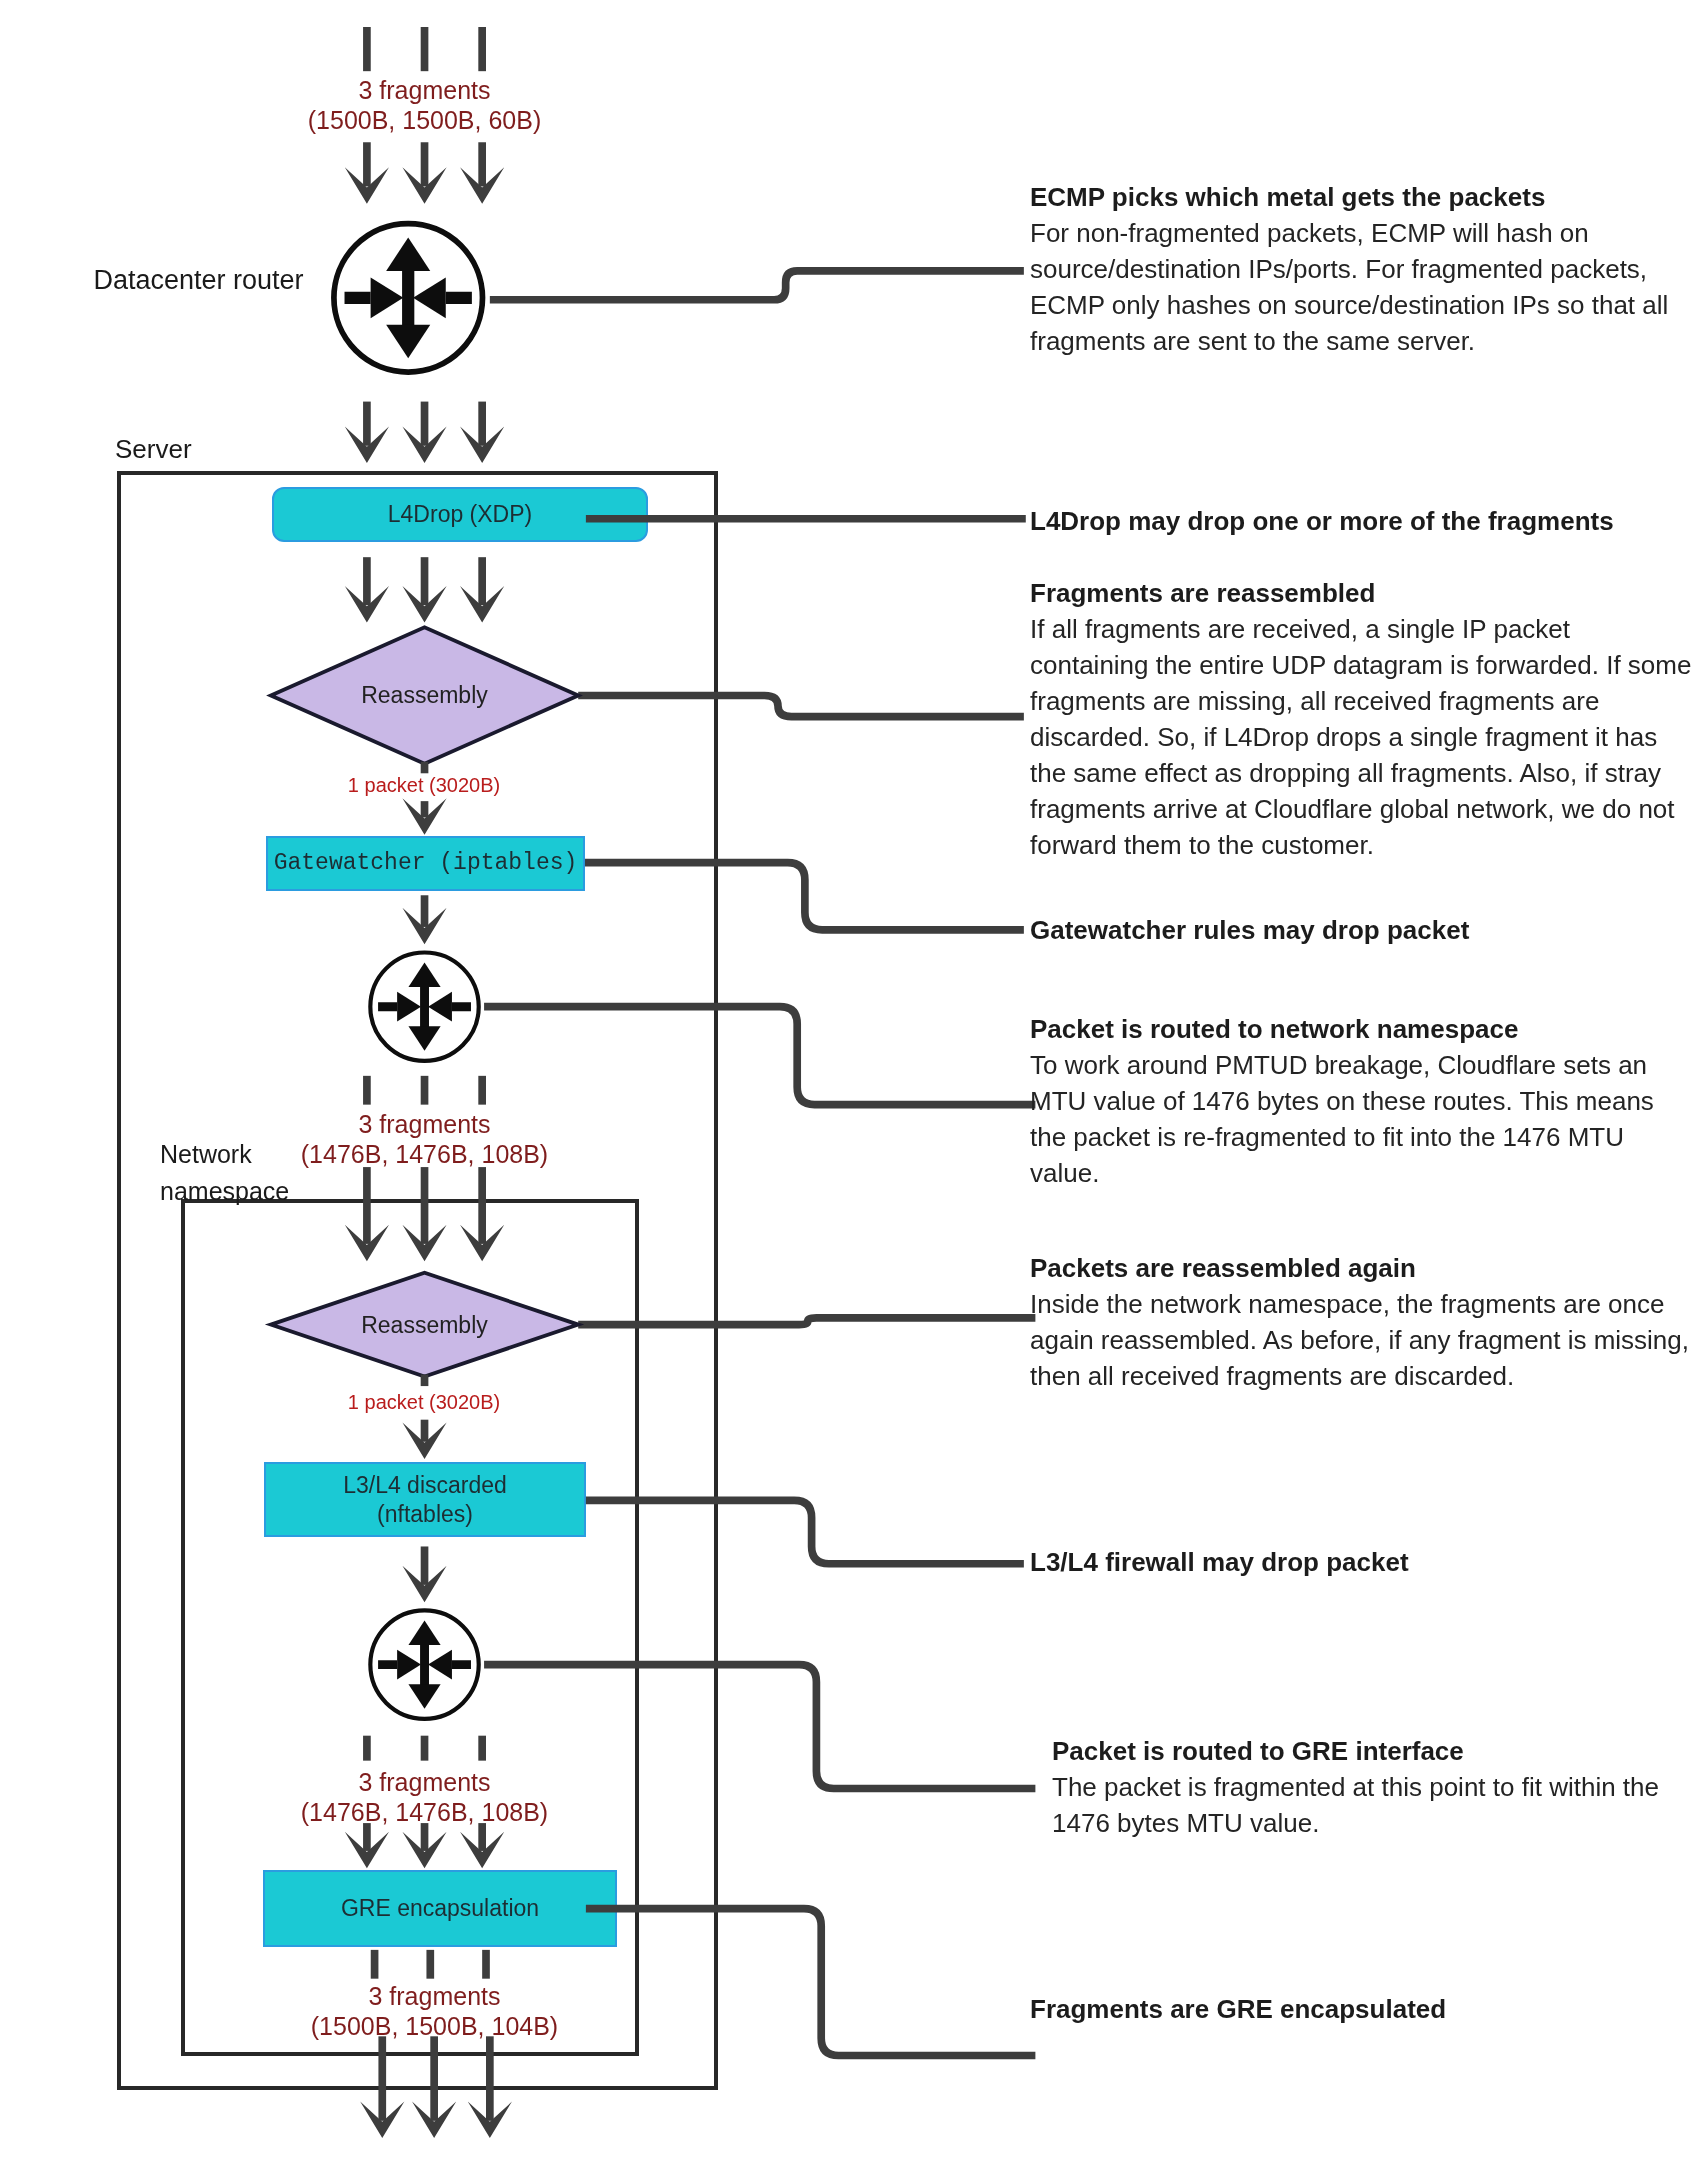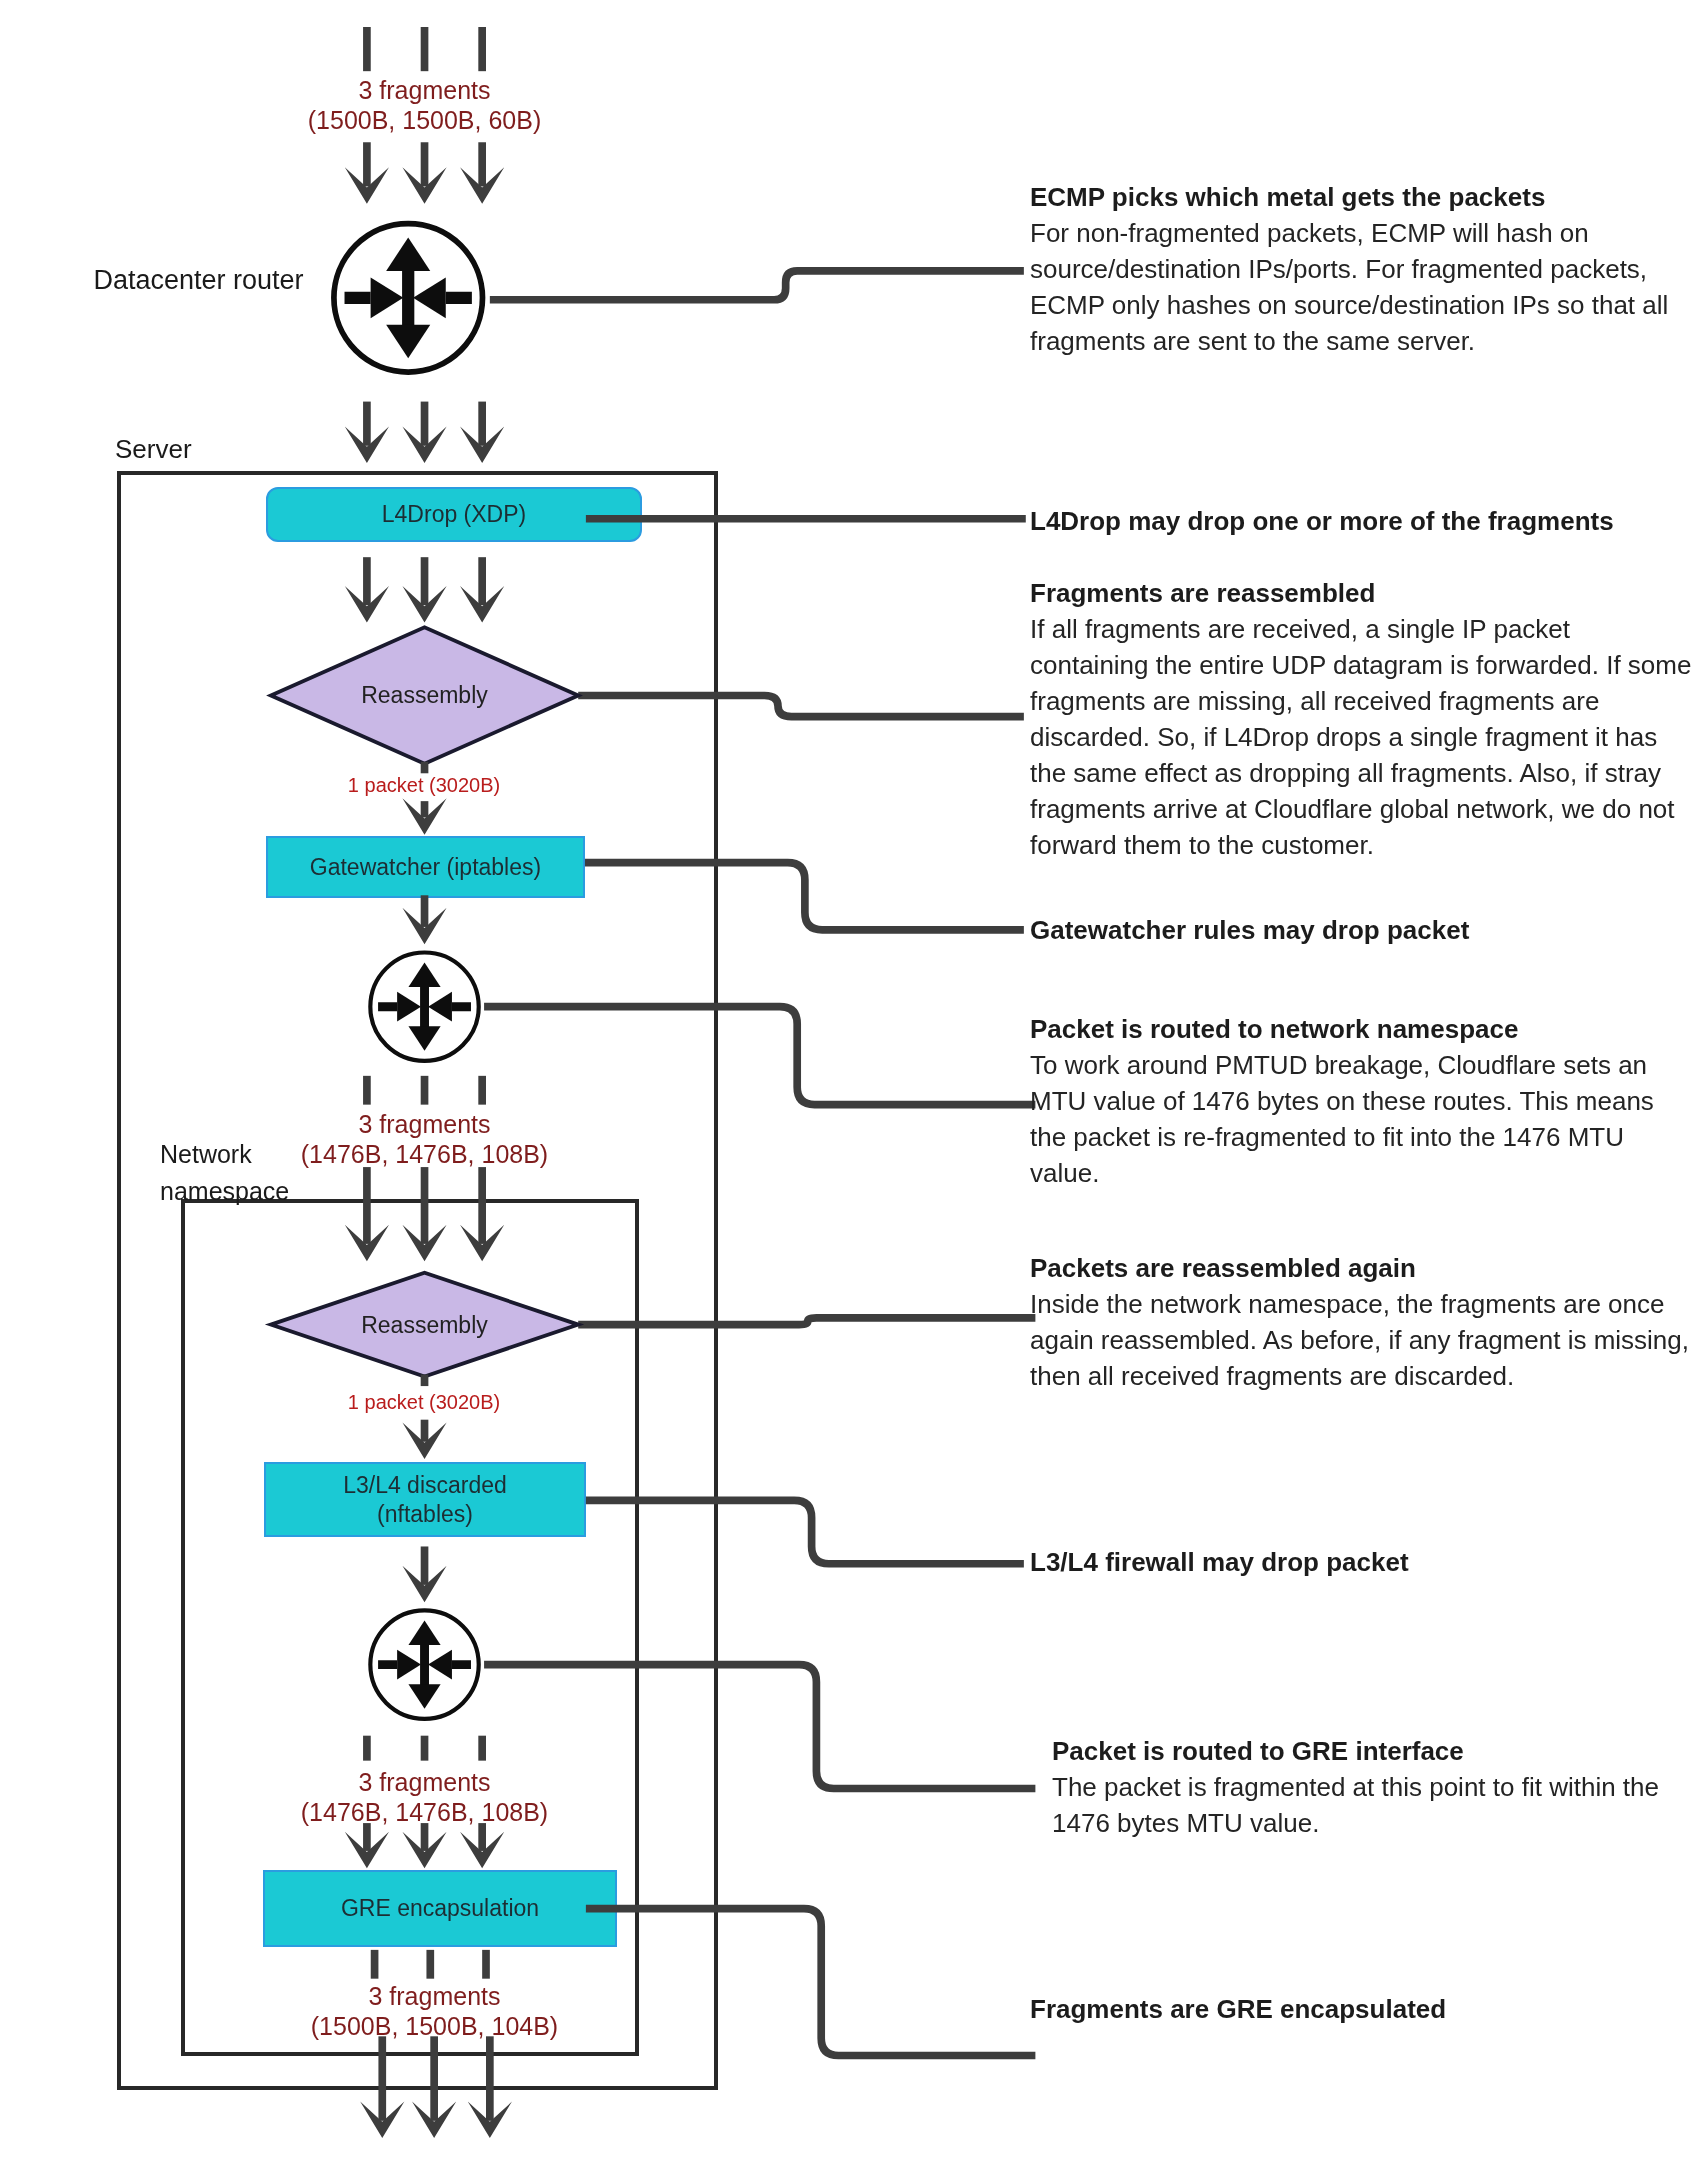--- a/index.html
+++ b/index.html
@@ -49,24 +49,24 @@
   .decision{fill:var(--decision-fill);stroke:var(--decision-border);stroke-width:4;}
 </style>
 </head>
 <body>
 
 <div class="canvas">
 
   <div class="frame layer-boxes" style="left:117px;top:471px;width:601px;height:1619px;"></div>
   <div class="frame layer-boxes" style="left:181px;top:1199px;width:458px;height:857px;"></div>
 
-  <div class="process" style="left:266px;top:487px;width:376px;height:55px;border-radius:12px;">
+  <div class="process" style="left:272px;top:487px;width:376px;height:55px;border-radius:12px;">
     <span>L4Drop (XDP)</span>
   </div>
-  <div class="process" style="left:266px;top:836px;width:319px;height:62px;">
+  <div class="process" style="left:266px;top:836px;width:319px;height:55px;font-family:Liberation Mono, monospace;">
     <span>Gatewatcher (iptables)</span>
   </div>
   <div class="process" style="left:264px;top:1462px;width:322px;height:75px;">
     <span>L3/L4 discarded</span>
     <span>(nftables)</span>
   </div>
   <div class="process" style="left:263px;top:1870px;width:354px;height:77px;">
     <span>GRE encapsulation</span>
   </div>
 

